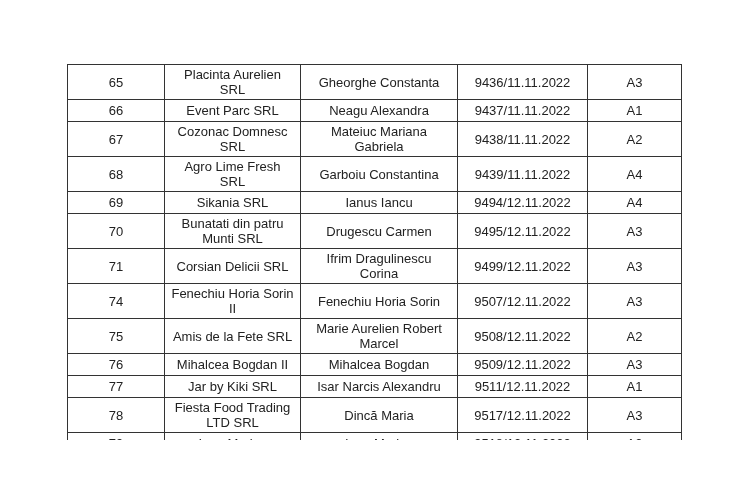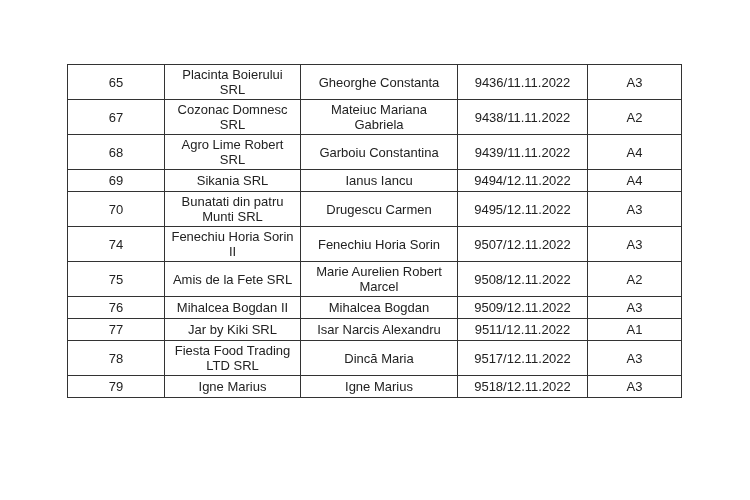--- a/index.html
+++ b/index.html
@@ -50,56 +50,71 @@
     <colgroup>
       <col class="col-1">
       <col class="col-2">
       <col class="col-3">
       <col class="col-4">
       <col class="col-5">
     </colgroup>
     <tbody>
         <tr class="row-tall">
     <td>65</td>
-    <td>Placinta Boierului
+    <td>Placinta Aurelien
 SRL</td>
     <td>Gheorghe Constanta</td>
     <td>9436/11.11.2022</td>
     <td>A3</td>
+  </tr>
+        <tr class="row-short">
+    <td>66</td>
+    <td>Event Parc SRL</td>
+    <td>Neagu Alexandra</td>
+    <td>9437/11.11.2022</td>
+    <td>A1</td>
   </tr>
         <tr class="row-tall">
     <td>67</td>
     <td>Cozonac Domnesc
 SRL</td>
     <td>Mateiuc Mariana
 Gabriela</td>
     <td>9438/11.11.2022</td>
     <td>A2</td>
   </tr>
         <tr class="row-tall">
     <td>68</td>
-    <td>Agro Lime Robert
+    <td>Agro Lime Fresh
 SRL</td>
     <td>Garboiu Constantina</td>
     <td>9439/11.11.2022</td>
     <td>A4</td>
   </tr>
         <tr class="row-short">
     <td>69</td>
     <td>Sikania SRL</td>
     <td>Ianus Iancu</td>
     <td>9494/12.11.2022</td>
     <td>A4</td>
   </tr>
         <tr class="row-tall">
     <td>70</td>
     <td>Bunatati din patru
 Munti SRL</td>
     <td>Drugescu Carmen</td>
     <td>9495/12.11.2022</td>
+    <td>A3</td>
+  </tr>
+        <tr class="row-tall">
+    <td>71</td>
+    <td>Corsian Delicii SRL</td>
+    <td>Ifrim Dragulinescu
+Corina</td>
+    <td>9499/12.11.2022</td>
     <td>A3</td>
   </tr>
         <tr class="row-tall">
     <td>74</td>
     <td>Fenechiu Horia Sorin
 II</td>
     <td>Fenechiu Horia Sorin</td>
     <td>9507/12.11.2022</td>
     <td>A3</td>
   </tr>

